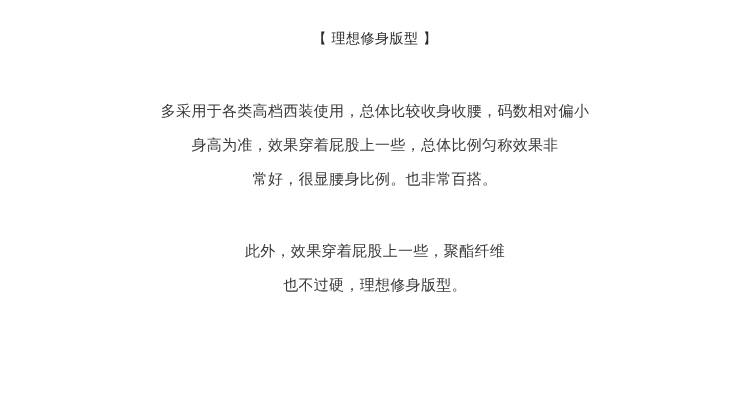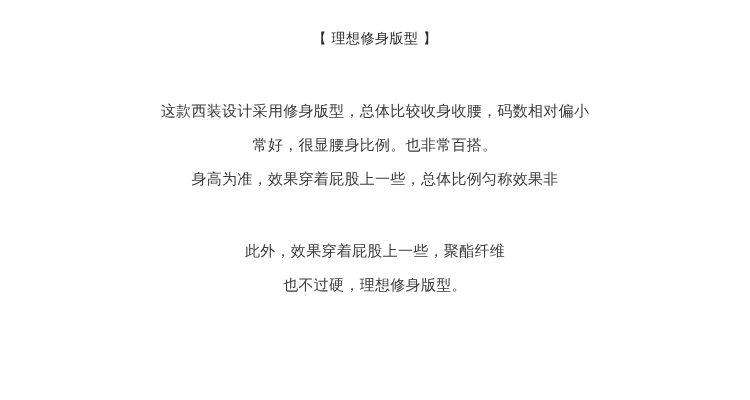--- a/index.html
+++ b/index.html
@@ -49,23 +49,23 @@
   }
 </style>
 </head>
 <body>
 
 <div class="page">
 
   <div class="doc-title">【 理想修身版型 】</div>
 
   <div class="para para-1">
-    <span class="line">这款西装设计采用修身版型，总体比较收身收腰，码数相对偏小</span>
+    <span class="line">多采用于各类高档西装使用，总体比较收身收腰，码数相对偏小</span>
+    <span class="line">身高为准，效果穿着屁股上一些，总体比例匀称效果非</span>
     <span class="line">常好，很显腰身比例。也非常百搭。</span>
-    <span class="line">身高为准，效果穿着屁股上一些，总体比例匀称效果非</span>
   </div>
 
   <div class="para para-2">
     <span class="line">此外，效果穿着屁股上一些，聚酯纤维</span>
     <span class="line">也不过硬，理想修身版型。</span>
   </div>
 
 </div>
 
 </body></html>

